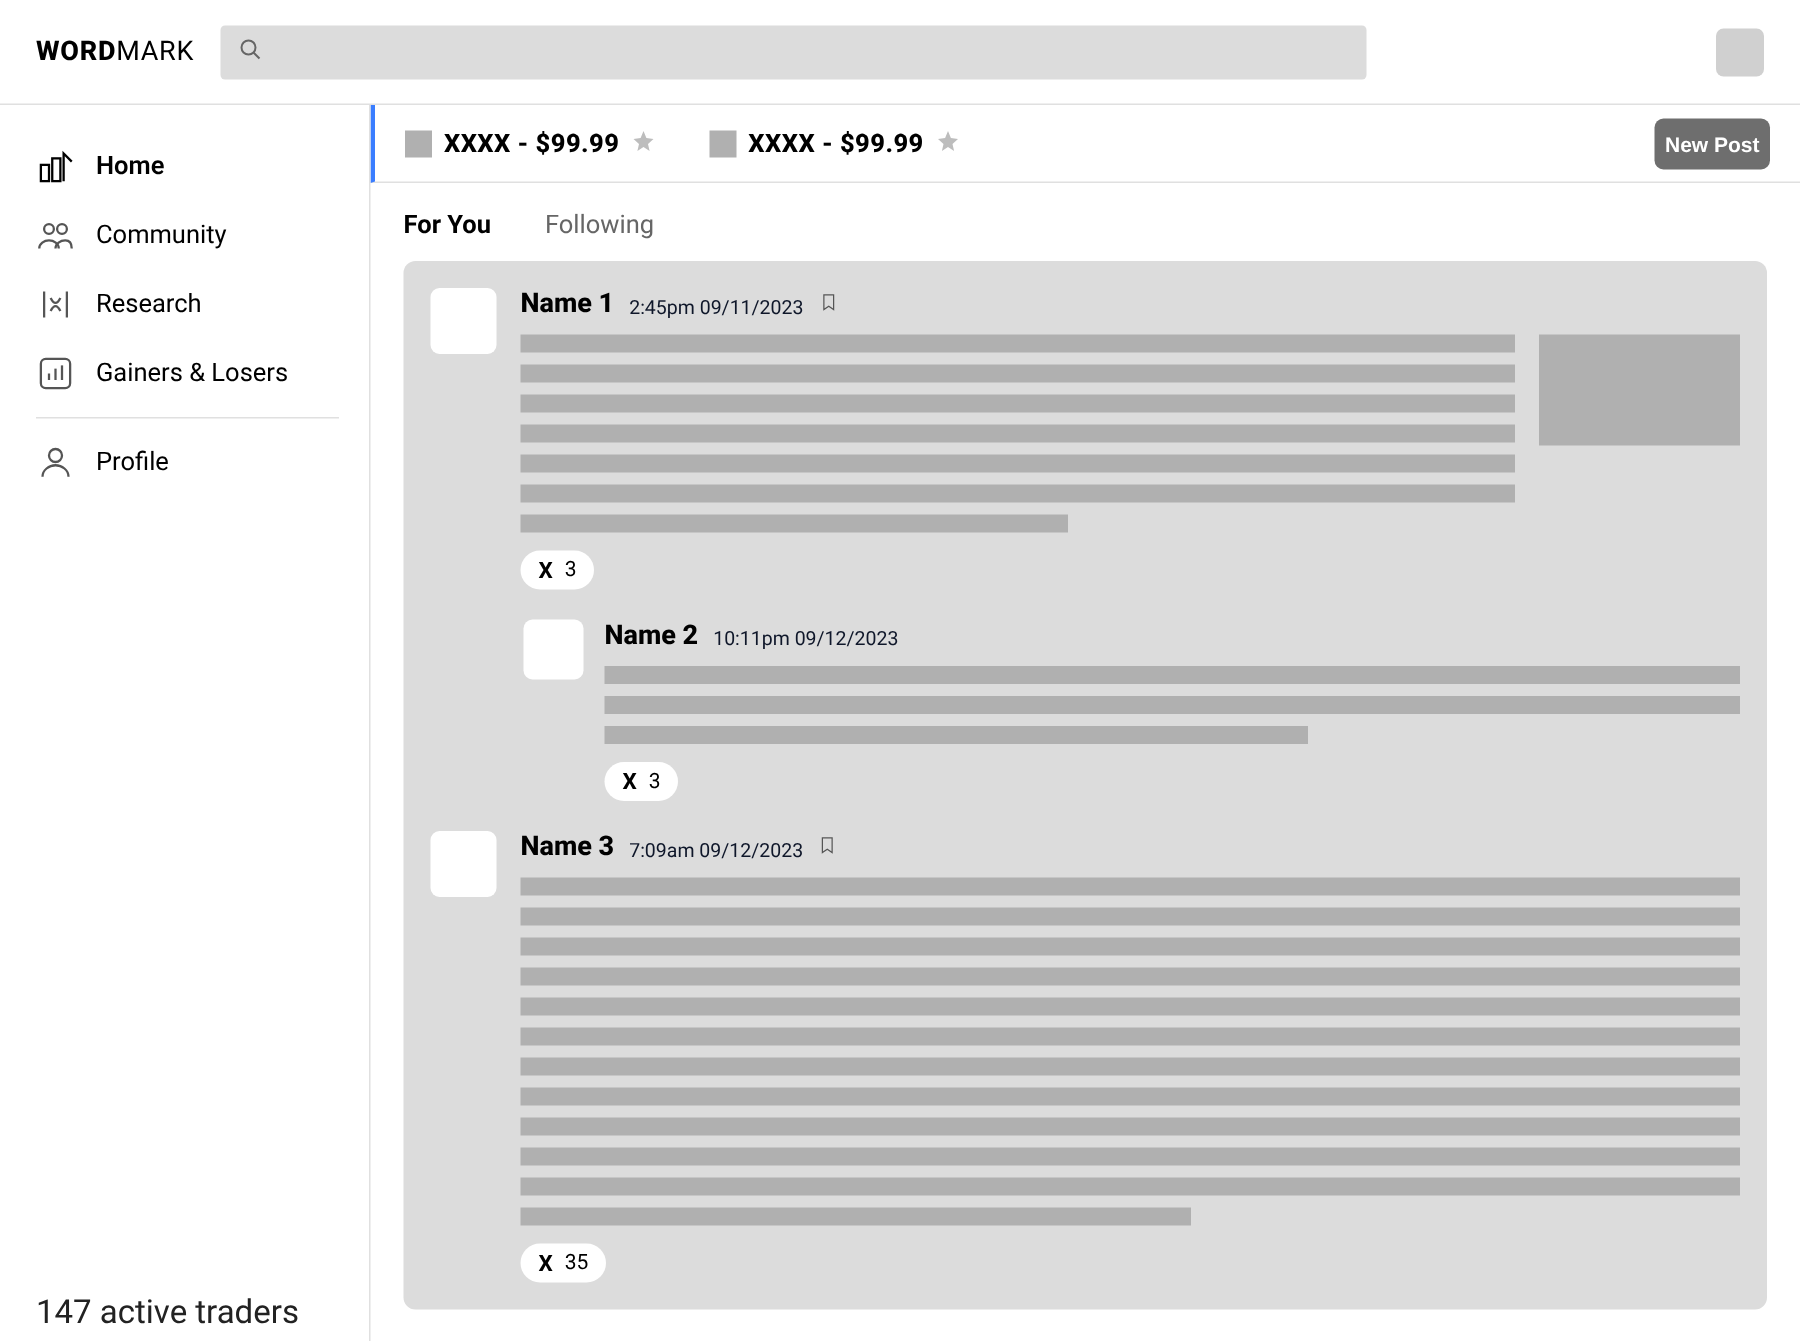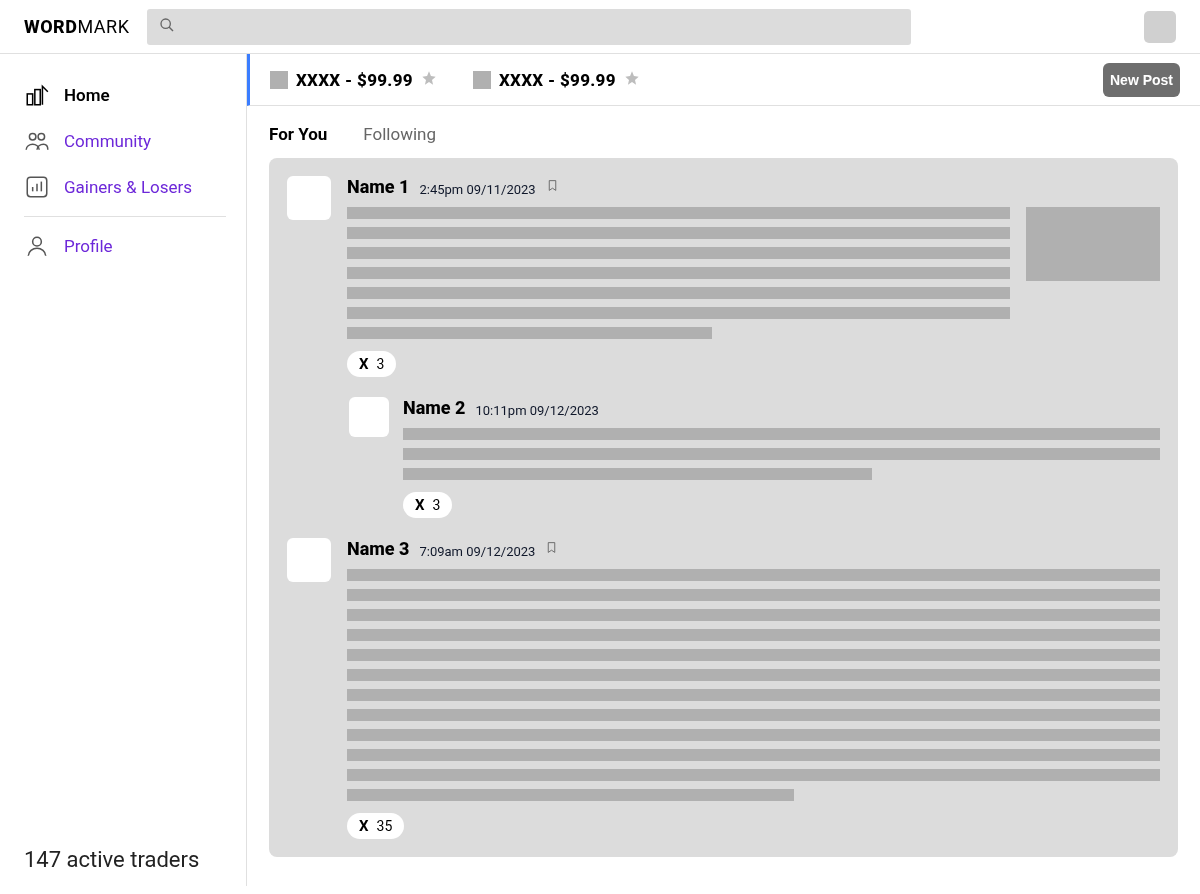--- a/index.html
+++ b/index.html
@@ -8,21 +8,21 @@
       background: #fff;
       color: #000;
       width: 1200px;
       height: 894px;
       overflow: hidden;
     }
     
     .header {
       display: flex;
       align-items: center;
-      height: 54px;
+      height: 70px;
       padding: 0 24px;
       border-bottom: 1px solid #e0e0e0;
       gap: 18px;
     }
     .logo {
       font-size: 18px;
       letter-spacing: 0.5px;
     }
     .logo .bold { font-weight: 800; }
     .logo .light { font-weight: 400; }
@@ -53,21 +53,21 @@
       flex-direction: column;
       position: relative;
     }
     .sidebar-list { list-style: none; padding: 0 12px 0 24px; }
     .sidebar-item {
       display: flex;
       align-items: center;
       gap: 14px;
       height: 46px;
       font-size: 17px;
-      color: #6d28d9;
+      color: #000000;
       cursor: pointer;
     }
     .sidebar-item.active { color: #000; font-weight: 600; }
     .sidebar-item .icon { width: 26px; display: flex; justify-content: center; }
     .sidebar-item svg { width: 26px; height: 26px; stroke: #555; fill: none; stroke-width: 1.4; }
     .sidebar-item.active svg { stroke: #000; }
     .sidebar-divider {
       height: 1px;
       background: #e0e0e0;
       margin: 6px 20px 6px 24px;
@@ -227,20 +227,31 @@
               <circle cx="16" cy="8" r="3"></circle>
               <path d="M2 20c0-3 3-5 6-5s6 2 6 5"></path>
               <path d="M12 20c0-3 3-5 6-5s4 2 4 5"></path>
             </svg>
         </span>
         <span>Community</span>
       </li>
       <li class="sidebar-item">
         <span class="icon">
           <svg viewBox="0 0 24 24">
+              <path d="M5 4 Q5 12 5 20"></path>
+              <path d="M19 4 Q19 12 19 20"></path>
+              <path d="M9 8 Q12 14 15 8"></path>
+              <path d="M9 16 Q12 10 15 16"></path>
+            </svg>
+        </span>
+        <span>Research</span>
+      </li>
+      <li class="sidebar-item">
+        <span class="icon">
+          <svg viewBox="0 0 24 24">
               <rect x="3" y="3" width="18" height="18" rx="3"></rect>
               <line x1="8" y1="16" x2="8" y2="12"></line>
               <line x1="12" y1="16" x2="12" y2="9"></line>
               <line x1="16" y1="16" x2="16" y2="7"></line>
             </svg>
         </span>
         <span>Gainers &amp; Losers</span>
       </li>
     </ul>
     <div class="sidebar-divider"></div>

